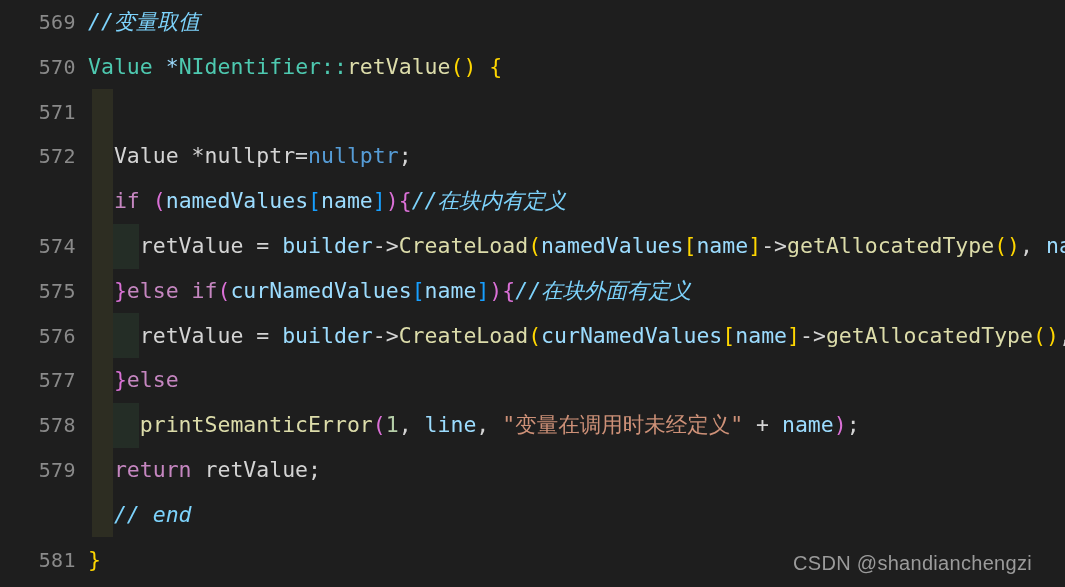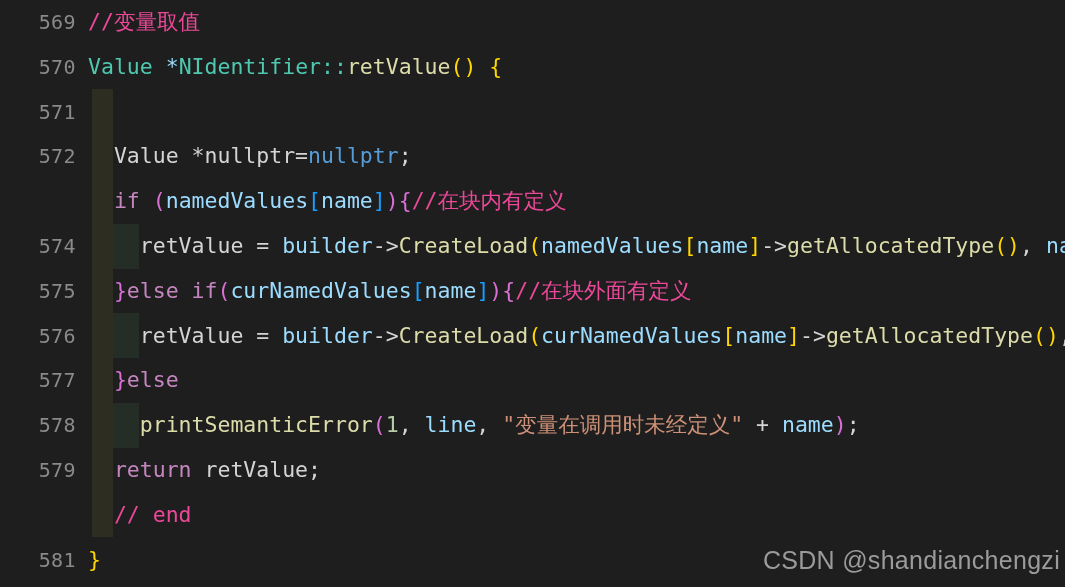--- a/index.html
+++ b/index.html
@@ -57,41 +57,41 @@
     position: absolute;
     left: 88px;
     top: 0;
     white-space: pre;
     color: #d4d4d4;
     font-family: "DejaVu Sans Mono", "Liberation Mono", monospace;
     letter-spacing: 0px;
   }
 
   
-  .t-comment  { color: #ec4899; }
+  .t-comment  { color: #7dd3fc; font-style: italic; }
   .t-plain    { color: #d4d4d4; }
   .t-type     { color: #4EC9B0; }
   .t-func     { color: #DCDCAA; }
   .t-var      { color: #9CDCFE; }
   .t-keyword  { color: #C586C0; }
   .t-const    { color: #569CD6; }
   .t-number   { color: #B5CEA8; }
   .t-string   { color: #CE9178; }
   .t-br-gold  { color: #FFD700; }
   .t-br-pink  { color: #DA70D6; }
   .t-br-blue  { color: #179FFF; }
 
   
   #watermark {
     position: absolute;
-    right: 5px;
+    right: 33px;
     bottom: 12px;
     z-index: 5;
     color: #9b9b9b;
-    font-size: 25px;
+    font-size: 20px;
     font-family: "Liberation Sans", "DejaVu Sans", sans-serif;
     letter-spacing: 0.3px;
     white-space: nowrap;
   }
 </style>
 </head>
 <body>
 
 <div id="editor">
 

